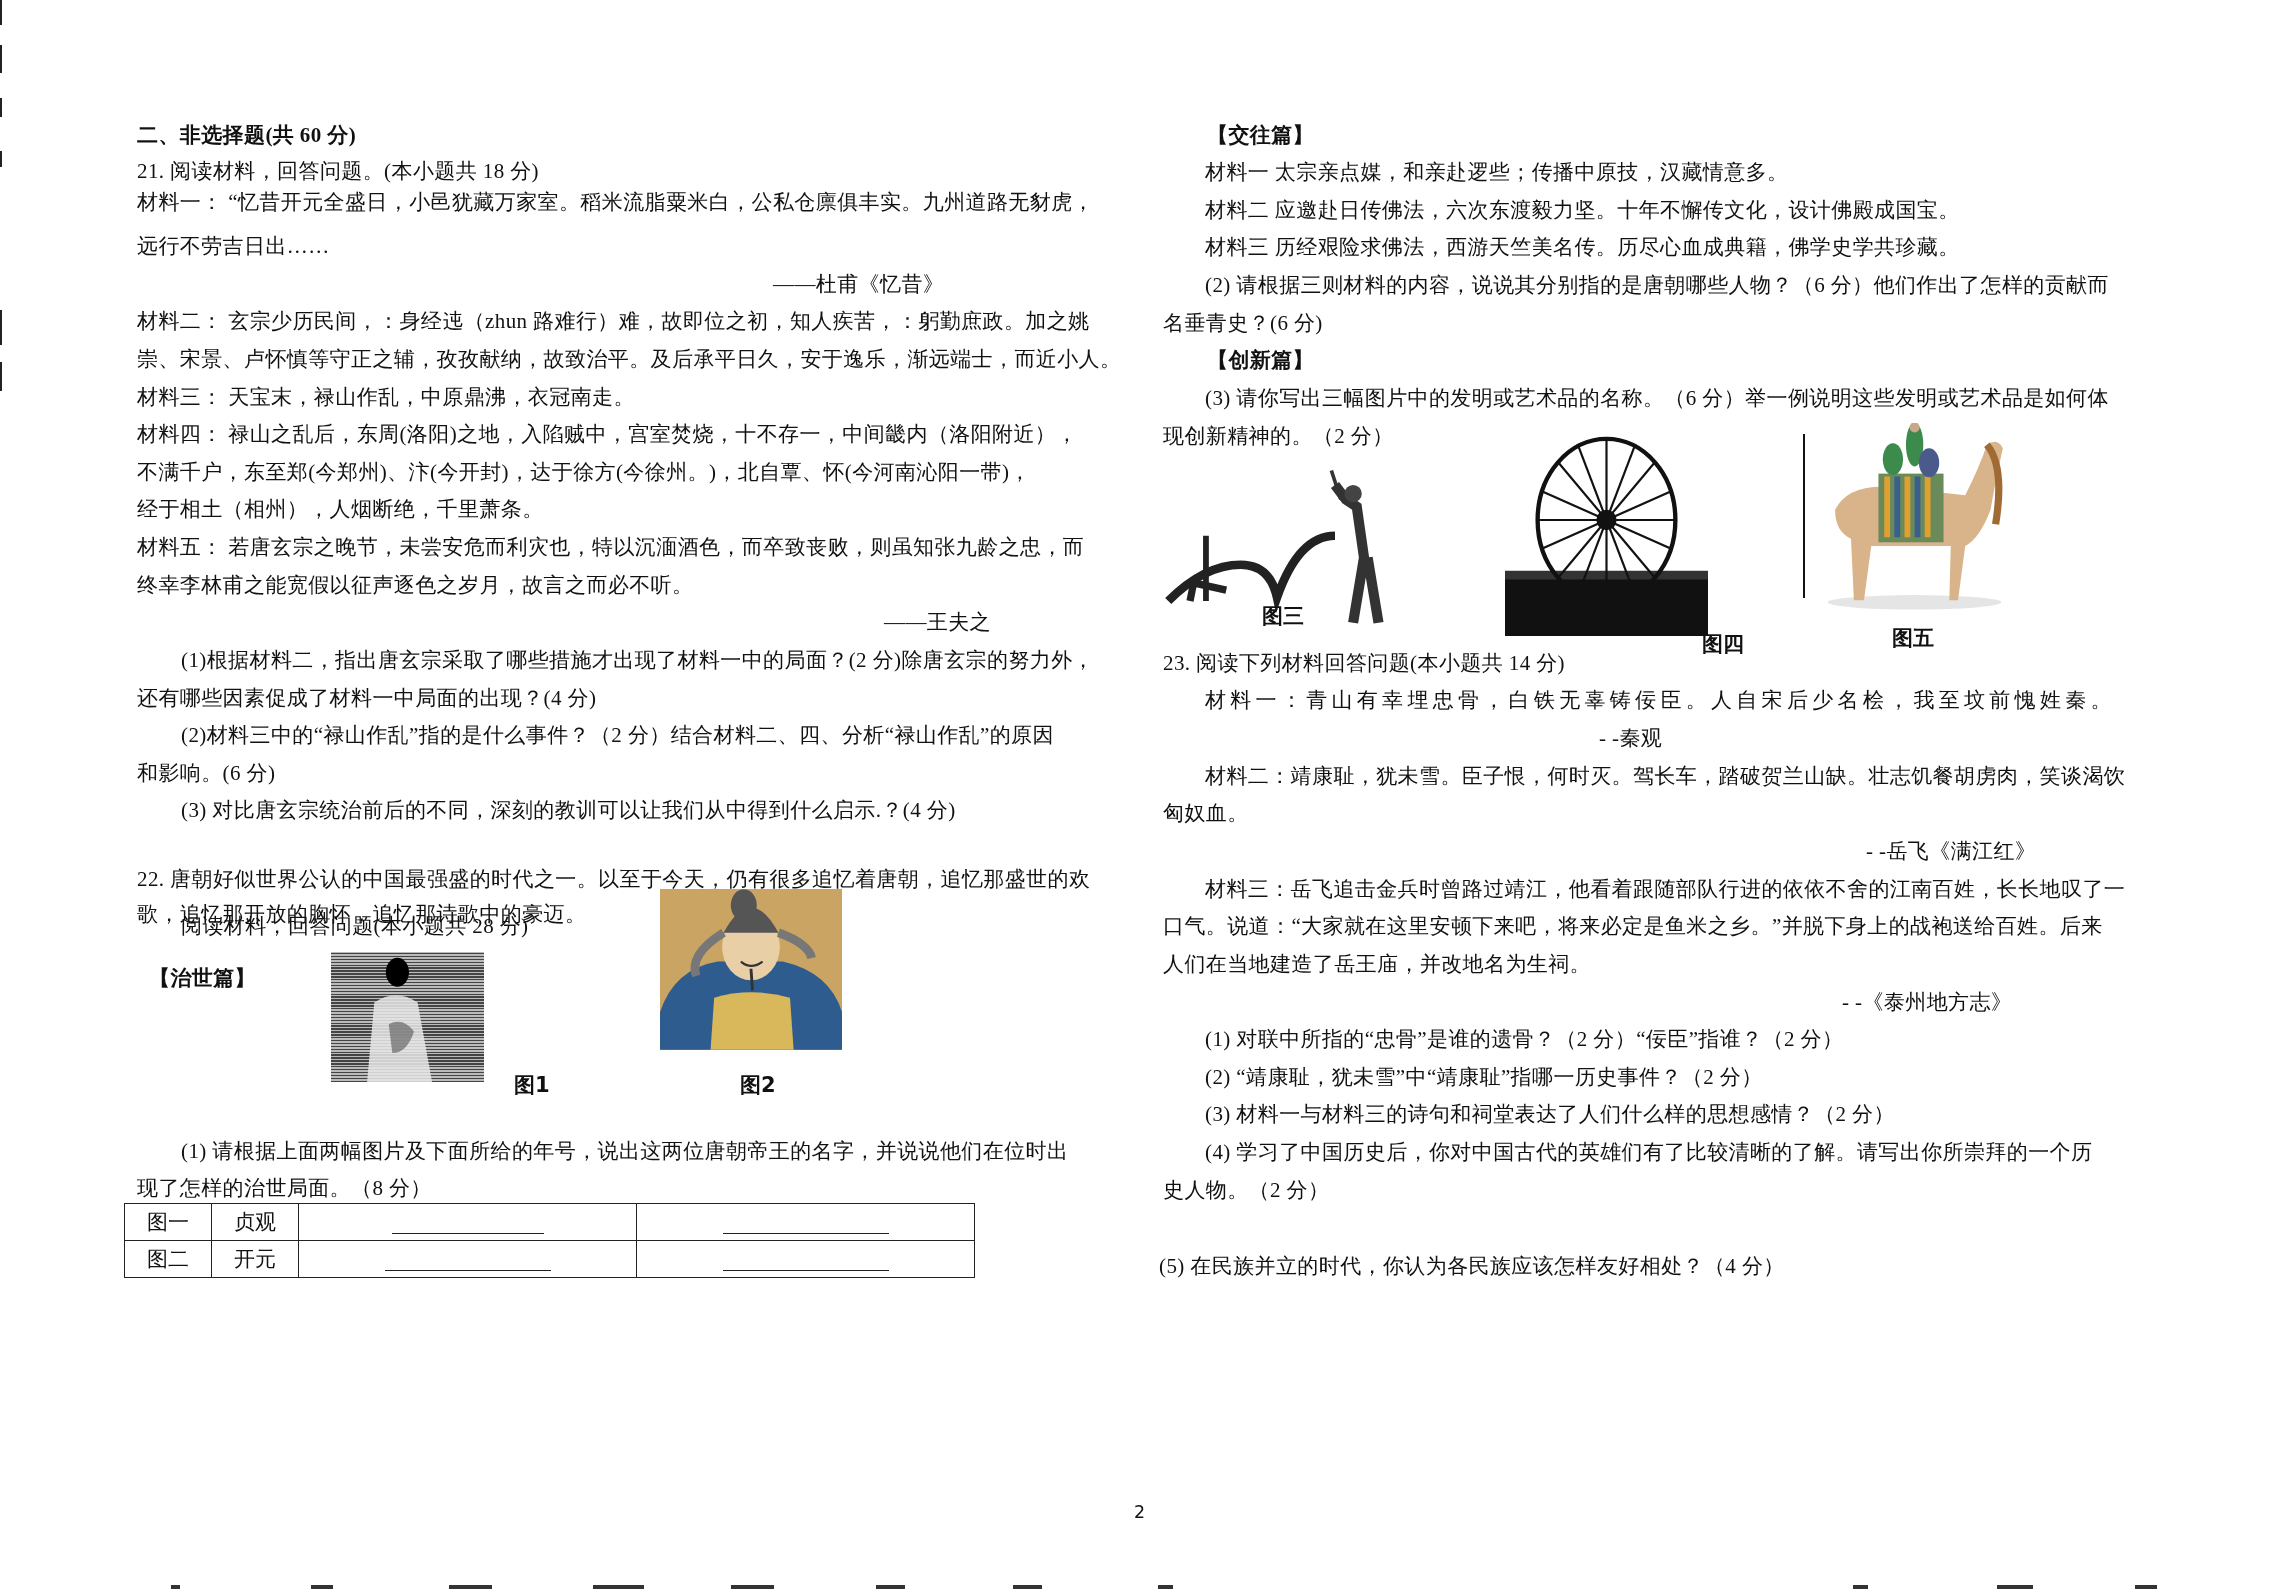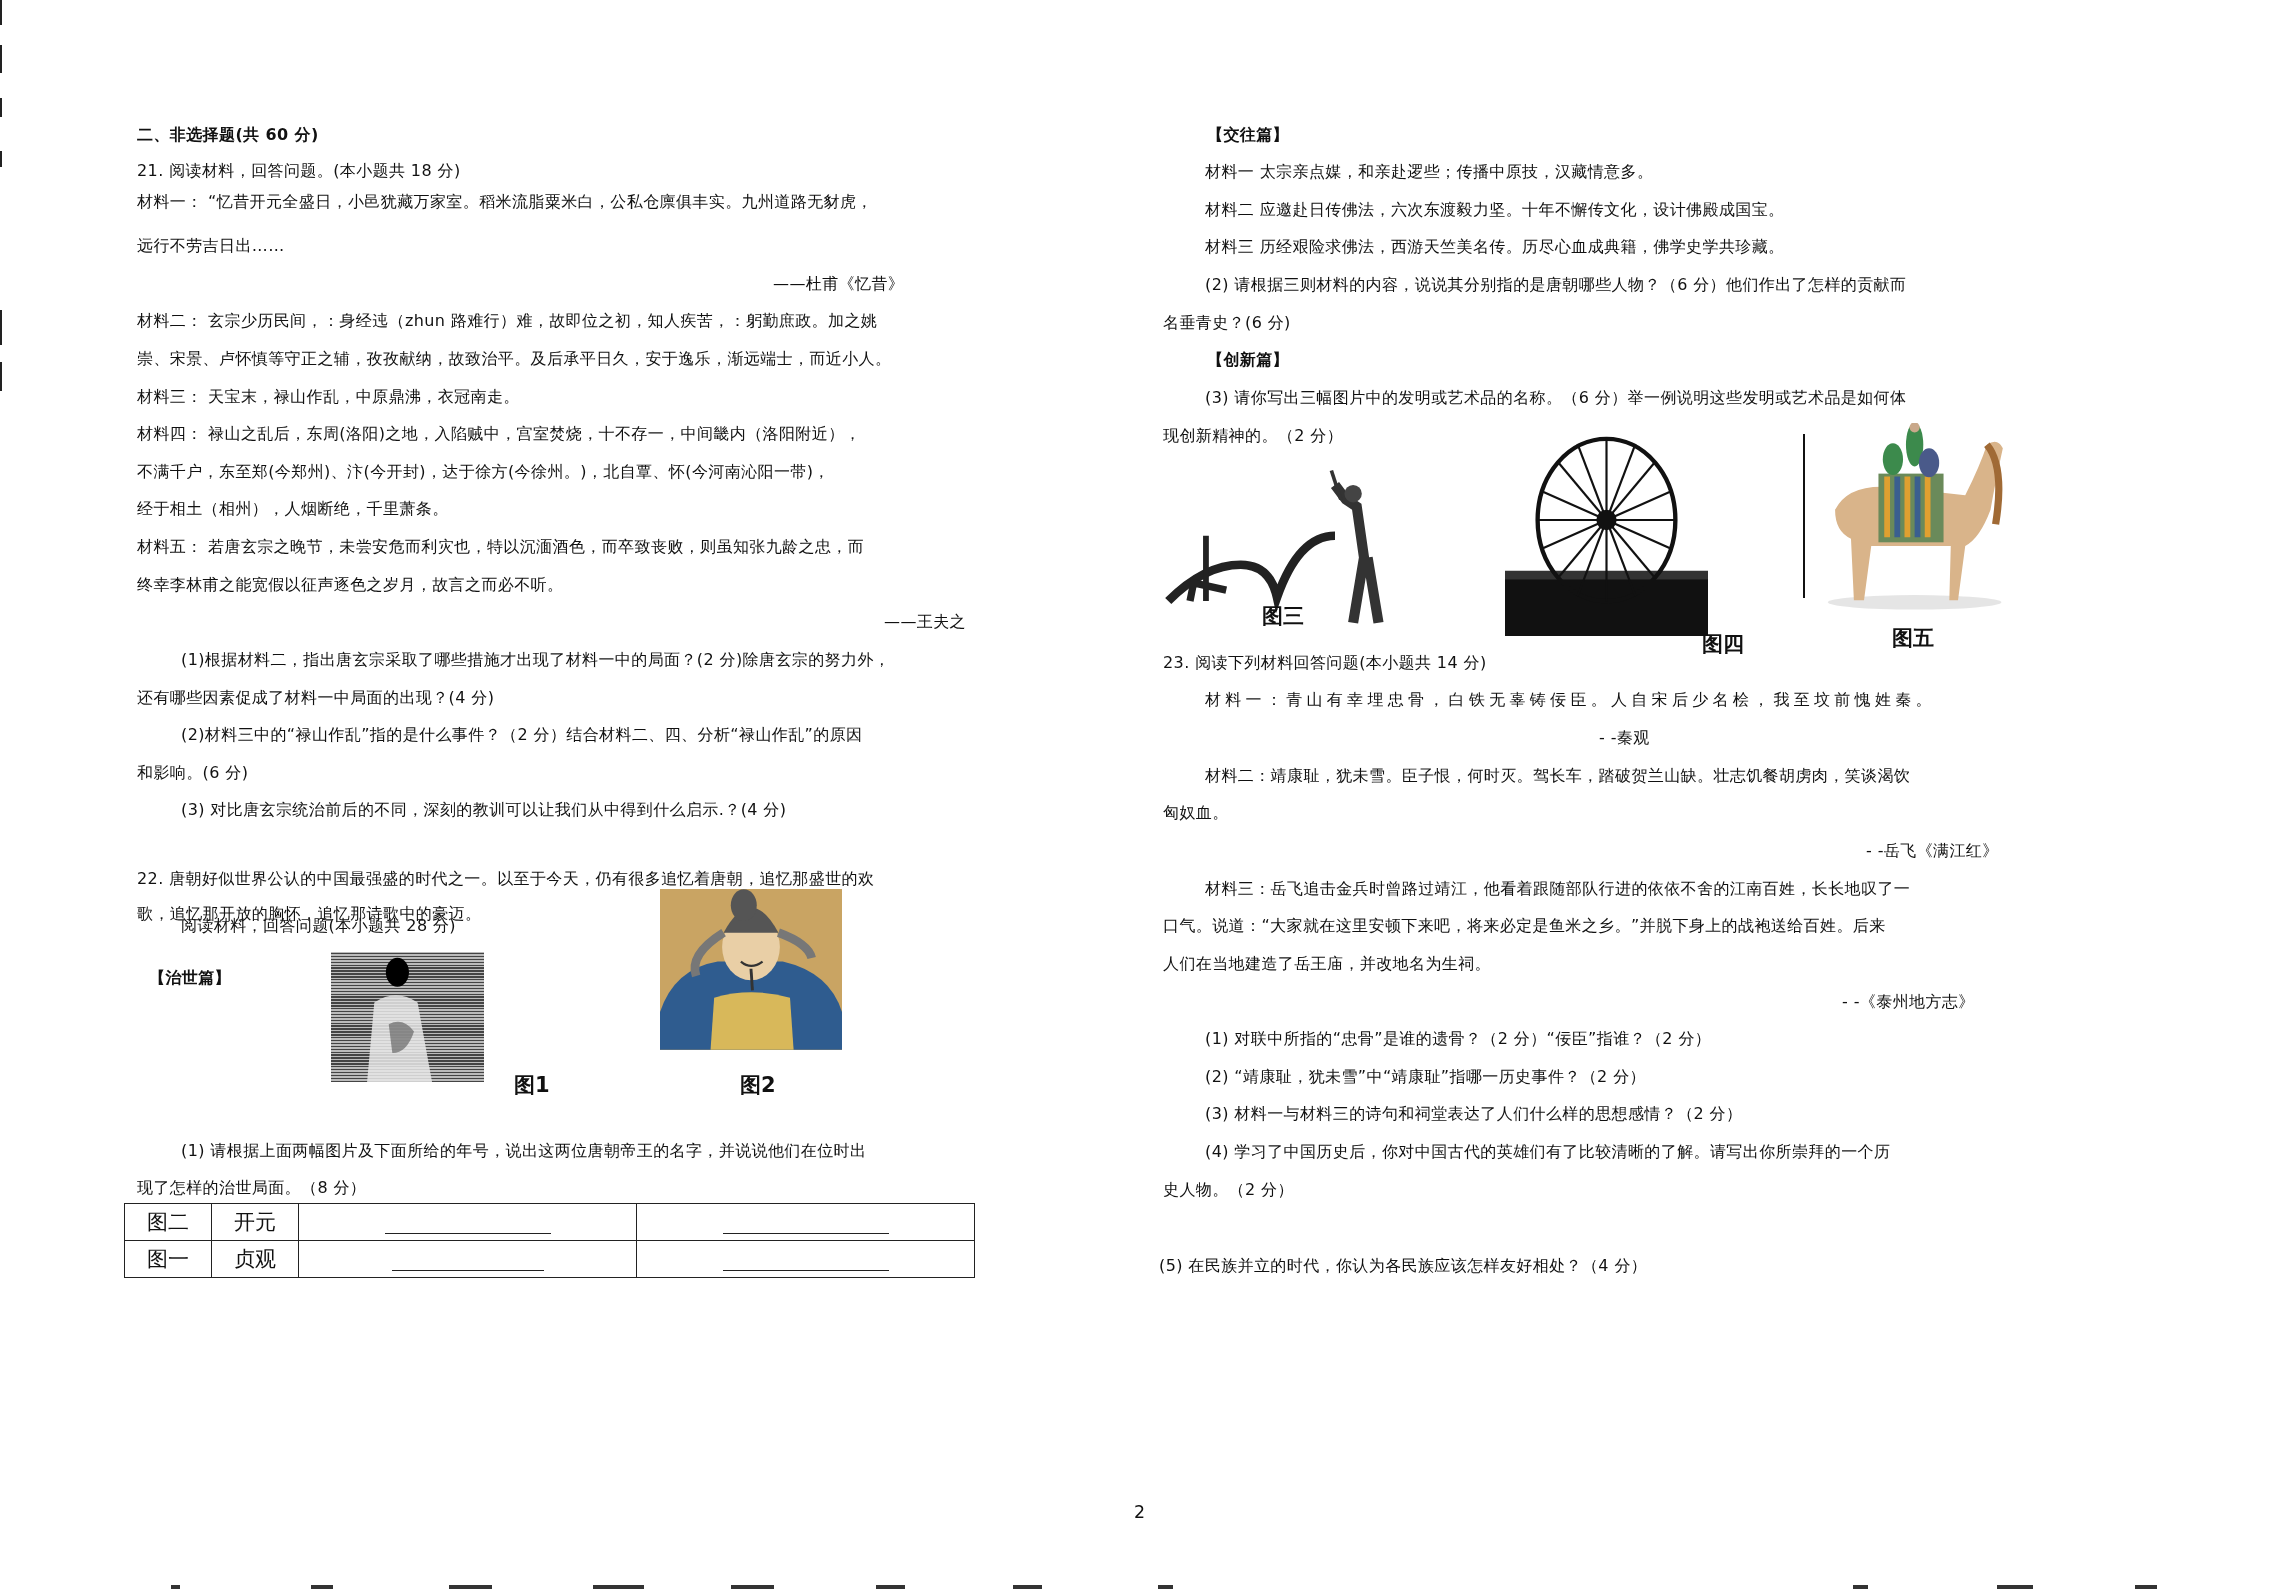--- a/index.html
+++ b/index.html
@@ -1,18 +1,18 @@
 <!DOCTYPE html>
 <html style="font-size:11.6px"><head>
 <meta charset="utf-8">
 <style>
   html, body { margin:0; padding:0; background:#ffffff; }
   body { width:2295px; height:1594px; position:relative; overflow:hidden;
          font-family:"DejaVu Sans", "Liberation Sans", sans-serif; color:#111; }
-  .ln { position:absolute; font-size:16px; line-height:26px; white-space:nowrap; letter-spacing:0.4px; }
+  .ln { position:absolute; font-size:21px; line-height:26px; white-space:nowrap; letter-spacing:0.4px;font-family:Liberation Serif, serif; }
   .bold { font-weight:bold; }
   .edge-mark { position:absolute; left:0; width:2.2px; background:#222; }
   .img { position:absolute; overflow:hidden; }
   .cap { position:absolute; font-size:21px; font-weight:bold; }
   table.tbl { position:absolute; border-collapse:collapse; font-size:21px; }
   table.tbl td { border:1.4px solid #222; text-align:center; height:36px; padding:0; }
   .blank { display:inline-block; width:152px; border-bottom:1.4px solid #222; height:14.5px; vertical-align:bottom; }
   .pageno { position:absolute; font-size:17.4px; }
   .bottom-marks { position:absolute; left:0; top:1585px; width:2295px; height:4.3px; }
   .bm { position:absolute; top:0; height:3.6px; background:#333; }
@@ -74,29 +74,29 @@
   </svg>
 </div>
 <div class="cap" style="left:740px;top:1071px;">图2</div>
 
 <div class="ln" style="left:181px;top:1138px;">(1) 请根据上面两幅图片及下面所给的年号，说出这两位唐朝帝王的名字，并说说他们在位时出</div>
 <div class="ln" style="left:137px;top:1175px;">现了怎样的治世局面。（8 分）</div>
 
 <table class="tbl" style="left:124px;top:1203px;width:851px;">
   <tbody>
   <tr>
+    <td>图一</td>
+    <td>贞观</td>
+    <td><span class="blank"></span></td>
+    <td><span class="blank" style="width:166px;"></span></td>
+  </tr>
+  <tr>
     <td>图二</td>
     <td>开元</td>
     <td><span class="blank" style="width:166px;"></span></td>
-    <td><span class="blank" style="width:166px;"></span></td>
-  </tr>
-  <tr>
-    <td>图一</td>
-    <td>贞观</td>
-    <td><span class="blank"></span></td>
     <td><span class="blank" style="width:166px;"></span></td>
   </tr>
 </tbody>
   </table>
 
 <div class="ln bold" style="left:1207px;top:122px;">【交往篇】</div>
 <div class="ln" style="left:1205px;top:159px;">材料一  太宗亲点媒，和亲赴逻些；传播中原技，汉藏情意多。</div>
 <div class="ln" style="left:1205px;top:197px;">材料二  应邀赴日传佛法，六次东渡毅力坚。十年不懈传文化，设计佛殿成国宝。</div>
 <div class="ln" style="left:1205px;top:234px;">材料三  历经艰险求佛法，西游天竺美名传。历尽心血成典籍，佛学史学共珍藏。</div>
 <div class="ln" style="left:1205px;top:272px;">(2) 请根据三则材料的内容，说说其分别指的是唐朝哪些人物？（6 分）他们作出了怎样的贡献而</div>

